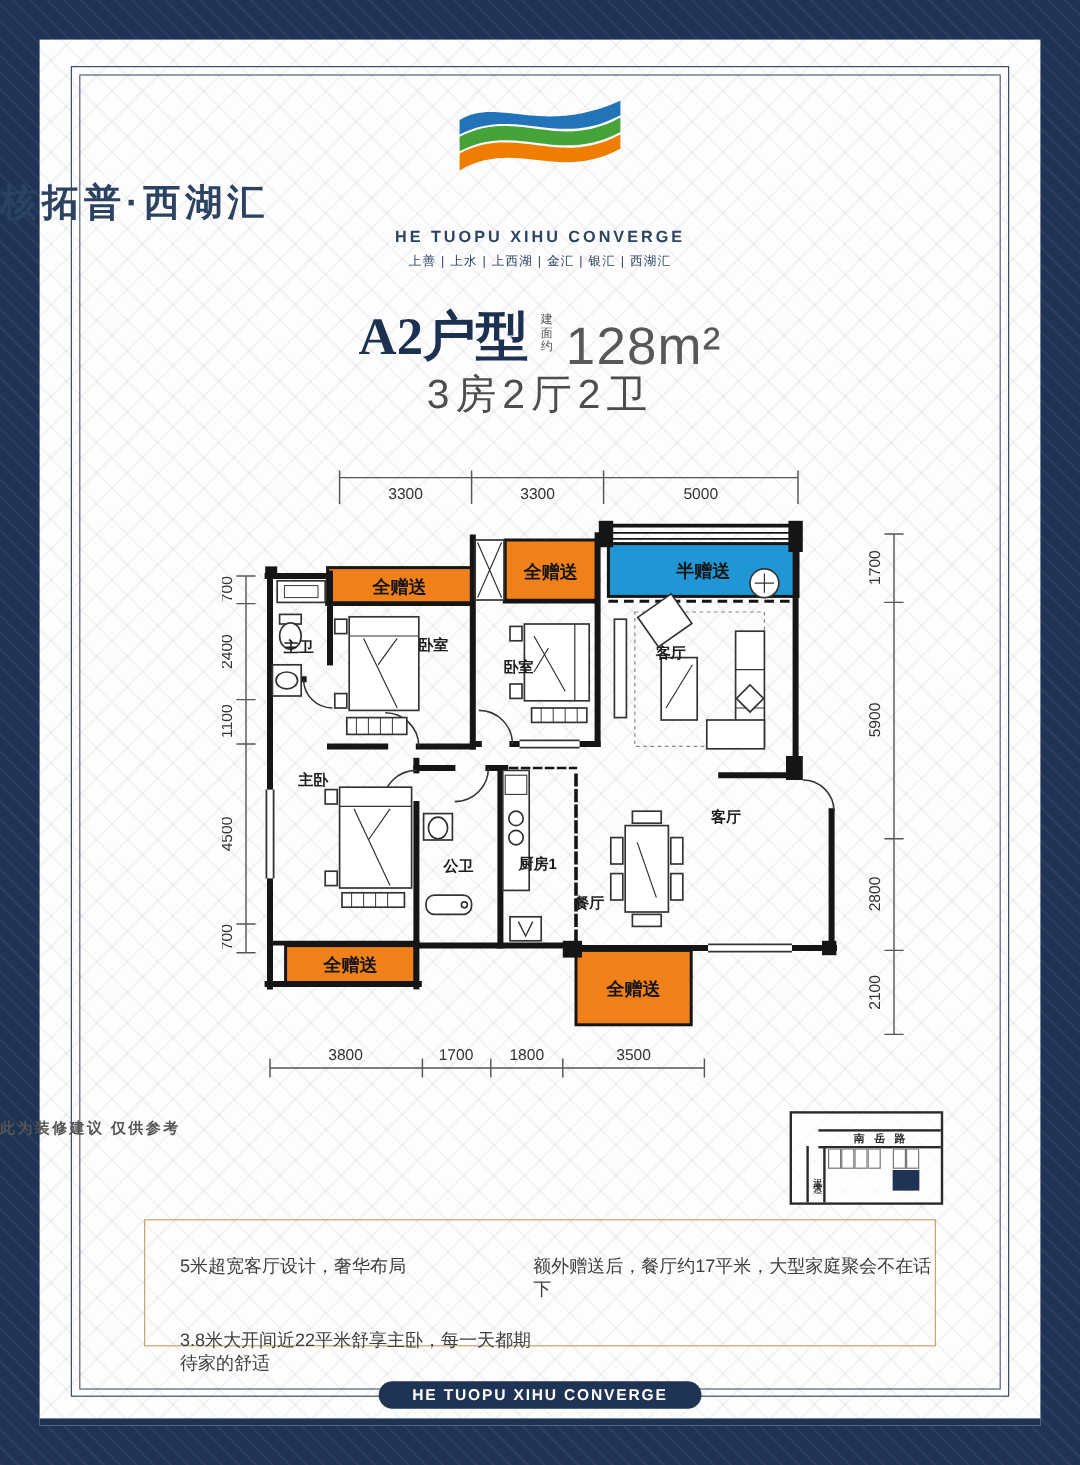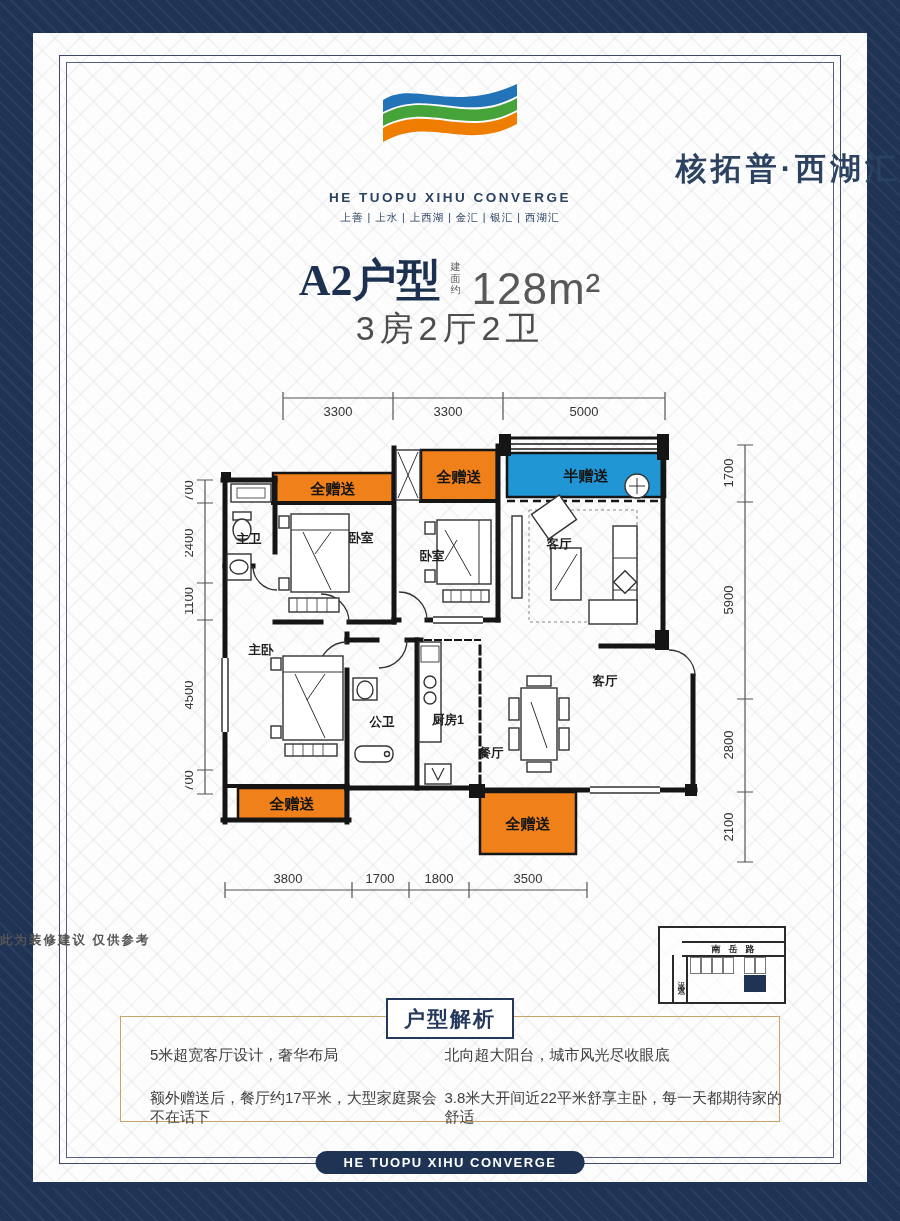--- a/index.html
+++ b/index.html
@@ -13,21 +13,21 @@
     position:absolute; left:33px; top:33px; right:33px; bottom:33px;
     background-color:#fdfdfd;
     background-image:
       repeating-linear-gradient(45deg, rgba(140,140,155,0.08) 0 2px, transparent 2px 18px),
       repeating-linear-gradient(135deg, rgba(140,140,155,0.08) 0 2px, transparent 2px 18px);
   }
   .frame-outer{position:absolute; left:59px; top:55px; right:59px; bottom:57px; border:1px solid #3c4a66;}
   .frame-inner{position:absolute; left:66px; top:62px; right:66px; bottom:63px; border:1px solid #55607a;}
 
   .logo-svg{position:absolute; left:375px; top:84px; width:150px; height:62px;}
-  .brand-cn{position:absolute; left:0; top:148px; width:100%; text-align:right;
+  .brand-cn{position:absolute; left:0; top:148px; width:100%; text-align:left;
     font-size:31px; font-weight:bold; color:#2b4261; letter-spacing:4px;}
   .brand-en{position:absolute; left:0; top:190px; width:100%; text-align:center;
     font-size:13.5px; font-weight:bold; color:#2b4261; letter-spacing:2.5px;}
   .brand-sub{position:absolute; left:0; top:211px; width:100%; text-align:center;
     font-size:10.5px; color:#2b4261; letter-spacing:1px;}
 
   .title-row{position:absolute; left:0; top:250px; width:100%;
     display:flex; align-items:center; justify-content:center; gap:6px;}
   .title-unit{font-family:"Liberation Serif", serif; font-size:44px; line-height:1; font-weight:bold; color:#1c3150;}
   .title-prefix{width:13px; font-size:10px; line-height:1.15; color:#595959; word-break:break-all; margin:0 2px 4px 4px;}
@@ -297,23 +297,21 @@
     <div class="map-blk" style="left:41px;top:29px"></div>
     <div class="map-blk" style="left:52px;top:29px"></div>
     <div class="map-blk" style="left:63px;top:29px"></div>
     <div class="map-blk" style="left:84px;top:29px"></div>
     <div class="map-blk" style="left:95px;top:29px"></div>
     <div class="map-blk navy" style="left:84px;top:47px"></div>
     <div class="map-blk navy" style="left:95px;top:47px"></div>
   </div>
 
   <div class="analysis-box"></div>
-  <div class="analysis-header">户型解析</div>
   <div class="analysis-points">
     <div>5米超宽客厅设计，奢华布局</div>
-    <div>北向超大阳台，城市风光尽收眼底</div>
     <div>额外赠送后，餐厅约17平米，大型家庭聚会不在话下</div>
     <div>3.8米大开间近22平米舒享主卧，每一天都期待家的舒适</div>
   </div>
 
   <div class="footer-pill">HE TUOPU XIHU CONVERGE</div>
   <div class="bottom-band"></div>
 </div>
 
 </body></html>

